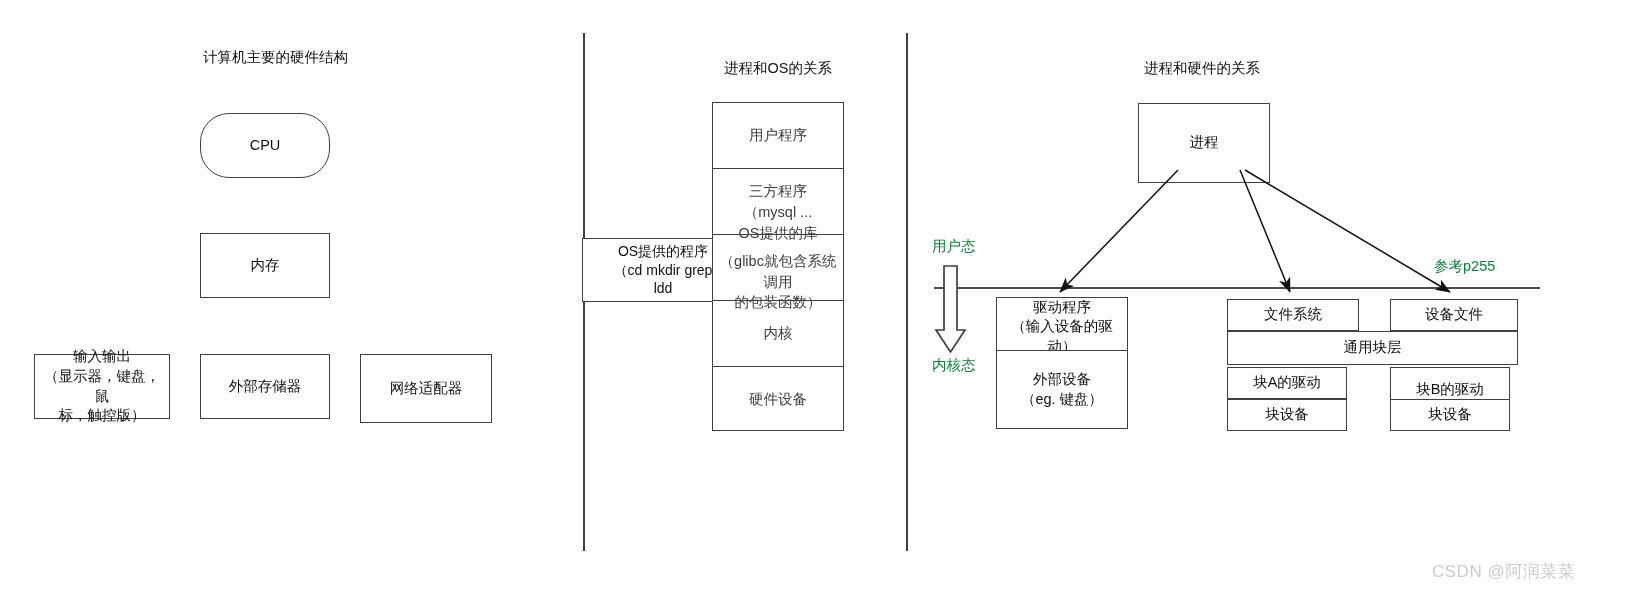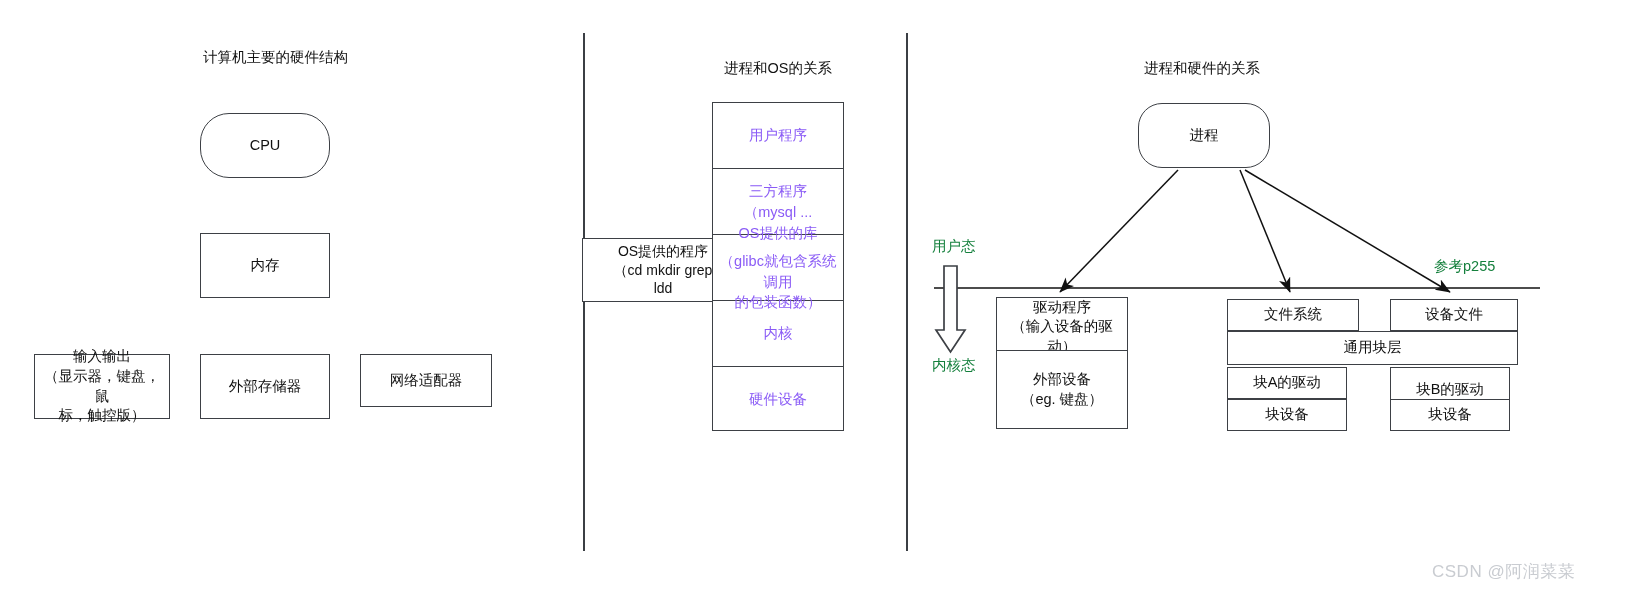--- a/index.html
+++ b/index.html
@@ -67,21 +67,21 @@
   }
   .stack > .seg {
     box-sizing: border-box;
     border-bottom: 1.6px solid #3d4045;
     display: flex;
     align-items: center;
     justify-content: center;
     text-align: center;
     font-size: 14.5px;
     line-height: 1.4;
-    color: #8b5cf6;
+    color: #404040;
   }
   .stack > .seg:last-child { border-bottom: none; }
 
   svg.overlay {
     position: absolute;
     left: 0; top: 0;
     width: 1634px;
     height: 607px;
     pointer-events: none;
   }
@@ -119,21 +119,21 @@
       <div>输入输出</div>
       <div>（显示器，键盘，鼠</div>
       <div>标，触控版）</div>
     </div>
   </div>
 
   <div class="box" style="left:200px; top:354px; width:130px; height:65px;">
     <span class="inner">外部存储器</span>
   </div>
 
-  <div class="box" style="left:360px; top:354px; width:132px; height:53px;">
+  <div class="box" style="left:360px; top:354px; width:132px; height:69px;">
     <span class="inner">网络适配器</span>
   </div>
 
   <div class="panel-title" style="left:705px; top:59px; width:146px;">进程和OS的关系</div>
 
   <div class="box" style="left:582px; top:238px; width:162px; height:64px; font-size:14px;">
     <div class="inner">
       <div>OS提供的程序</div>
       <div>（cd mkdir grep</div>
       <div>ldd</div>
@@ -158,21 +158,21 @@
     <div class="seg" style="height:66px;">
       <span>内核</span>
     </div>
     <div class="seg" style="height:65px;">
       <span>硬件设备</span>
     </div>
   </div>
 
   <div class="panel-title" style="left:1128px; top:59px; width:148px;">进程和硬件的关系</div>
 
-  <div class="box" style="left:1138px; top:103px; width:132px; height:65px;border-radius:24px;">
+  <div class="box" style="left:1138px; top:103px; width:132px; height:80px;">
     <span class="inner">进程</span>
   </div>
 
   <div class="plain-label" style="left:932px; top:237px;">用户态</div>
 
   <div class="plain-label" style="left:932px; top:356px;">内核态</div>
 
   <div class="plain-label" style="left:1434px; top:257px;">参考p255</div>
 
   <div class="box" style="left:996px; top:297px; width:132px; height:60px;">

